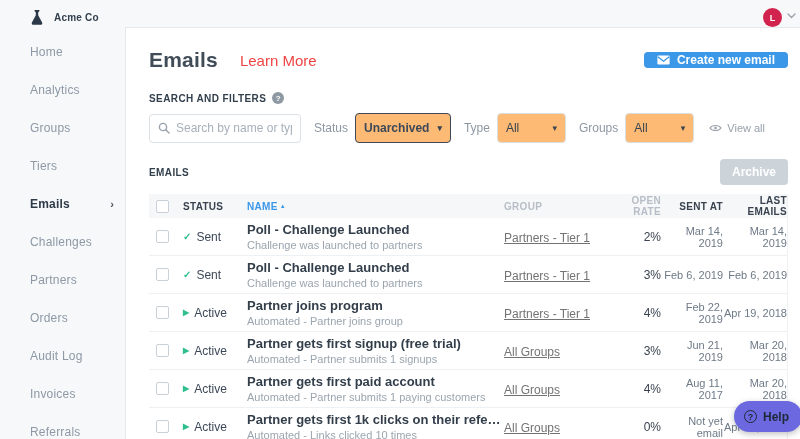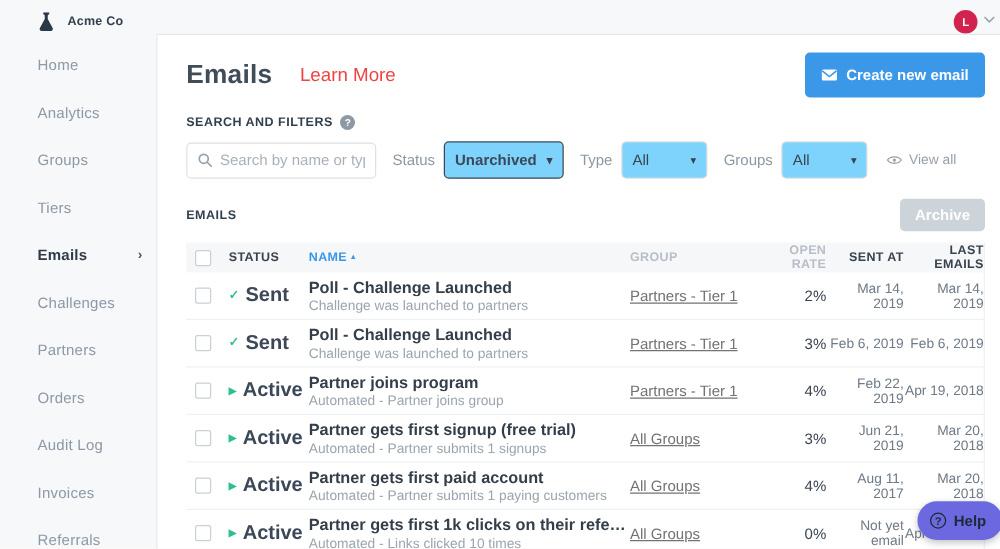--- a/index.html
+++ b/index.html
@@ -24,37 +24,37 @@
             background:#d2234e; color:#fff; font-size:9px; font-weight:700;
             display:flex; align-items:center; justify-content:center; cursor:pointer; }
   .avatar-caret { position:absolute; left:787px; top:13px; }
   
   .main { position:absolute; left:125px; top:27px; width:675px; height:412px;
           background:#fff; border-left:1px solid #e6e9ec; border-top:1px solid #e6e9ec;
           padding:0 12px 0 23px; overflow:hidden; }
   .page-header { display:flex; align-items:center; margin-top:17px; height:30px; }
   .page-title { font-size:21px; font-weight:700; color:#414c59; letter-spacing:.2px; }
   .learn-more { margin-left:22px; font-size:15px; color:#ef4444; cursor:pointer; }
-  .create-btn { margin-left:auto; height:36px; padding:0 13px; background:#3b97e8; border:none;
+  .create-btn { margin-left:auto; height:16px; padding:0 13px; background:#3b97e8; border:none;
                 border-radius:4px; color:#fff; font-size:12px; font-weight:700;
                 display:flex; align-items:center; gap:7px; cursor:pointer;
                 font-family:"Liberation Sans", sans-serif; }
   
   .section-label-row { display:flex; align-items:center; gap:6px; margin-top:17px; }
   .section-label { font-size:10px; font-weight:700; color:#323f4c; letter-spacing:.4px; }
   .q-icon { width:12px; height:12px; border-radius:50%; background:#8f99a3; color:#fff;
             font-size:8px; font-weight:700; display:inline-flex; align-items:center; justify-content:center; }
   .filter-row { display:flex; align-items:center; margin-top:9px; height:30px; }
   .search-box { width:152px; height:29px; border:1px solid #dce1e6; border-radius:4px;
                 display:flex; align-items:center; padding:0 8px; gap:6px; background:#fff; }
   .search-box input { border:none; outline:none; width:100%; font-size:12px; color:#39434f;
                       font-family:"Liberation Sans", sans-serif; }
   .search-box input::placeholder { color:#a8b1bb; }
   .filter-label { font-size:12px; color:#8d98a4; margin-left:13px; }
-  .select { height:30px; min-width:69px; border:1px solid #d9dee3; border-radius:4px; background:#7dd3fc;
+  .select { height:30px; min-width:69px; border:1px solid #d9dee3; border-radius:4px; background:#fdba74;
             display:flex; align-items:center; justify-content:space-between; gap:8px;
             padding:0 8px; margin-left:7px; font-size:12px; color:#39434f; cursor:pointer; }
   .select.strong { border:1px solid #3c4858; font-weight:700; color:#3c4858; }
   .select .caret { font-size:9px; color:#39434f; }
   .view-all { display:flex; align-items:center; gap:5px; margin-left:15px;
               font-size:11px; color:#98a1ab; cursor:pointer; }
   
   .emails-header { display:flex; align-items:center; margin-top:16px; }
   .archive-btn { margin-left:auto; height:26px; padding:0 12px; background:#ccd3d9; border:none;
                  border-radius:4px; color:#fff; font-size:12px; font-weight:700; cursor:default;
@@ -71,21 +71,21 @@
   .cell-name { flex:1; min-width:0; }
   .cell-group { width:102px; }
   .cell-rate { width:55px; text-align:right; }
   .cell-sent { width:62px; text-align:right; }
   .cell-upd  { width:64px; text-align:right; }
   .thead .cell-group, .thead .cell-rate { color:#b7bec7; }
   .thead .cell-name { color:#3b97e8; }
   .sort-arrow { font-size:6px; vertical-align:2px; margin-left:2px; }
   .status-icon { color:#2fbe8f; font-size:10px; font-weight:700; line-height:1; }
   .status-icon.play { font-size:8px; }
-  .status-text { font-size:16px; font-weight:700; color:#3c4858; }
+  .status-text { font-size:12px; font-weight:400; color:#3c4858; }
   .row-name { font-size:13px; font-weight:700; color:#333e4b; white-space:nowrap;
               overflow:hidden; text-overflow:ellipsis; }
   .row-desc { font-size:11px; color:#9ba5af; margin-top:2px; white-space:nowrap;
               overflow:hidden; text-overflow:ellipsis; }
   .group-link { font-size:12px; color:#737373; cursor:pointer;text-decoration:underline; }
   .rate-text { font-size:12px; color:#39434f; }
   .date-text { font-size:11px; color:#6e7a87; }
   
   .help-btn { position:absolute; left:734px; top:401px; height:31px; padding:0 13px 0 10px;
               background:#6c69e0; border:none; border-radius:16px; display:flex; align-items:center;

